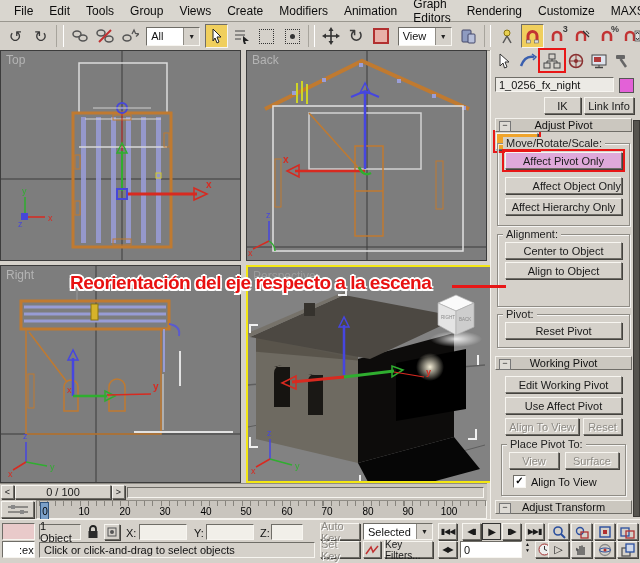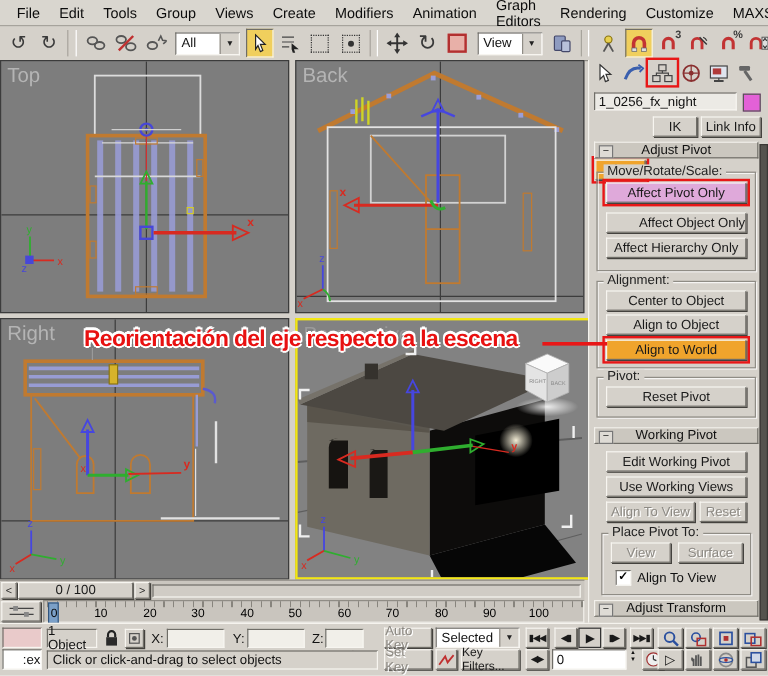--- a/index.html
+++ b/index.html
@@ -31,21 +31,21 @@
   .tbtn.yell{background:#f0cf5d;border:1px solid;border-color:#6f6d67 #f7f5f0 #f7f5f0 #6f6d67;}
   .tsep{width:6px;height:22px;border-left:1px solid #a7a49c;border-right:1px solid #fff;margin:0 2px;}
   .combo{height:19px;background:#fff;border:1px solid;border-color:#6f6d67 #f7f5f0 #f7f5f0 #6f6d67;
          display:flex;align-items:center;font-size:11px;box-sizing:border-box;}
   .combo .cval{padding:0 4px;flex:1;text-align:left;}
   .combo .cbtn{width:15px;height:100%;background:#d5d1ca;border-left:1px solid #8f8c85;
                display:flex;align-items:center;justify-content:center;font-size:7px;color:#222;}
   
   #vparea{left:0;top:50px;width:487px;height:433px;background:#d5d1ca;}
   .vp{position:absolute;background:#7d7d7d;border:1px solid #3c3c3c;box-sizing:border-box;overflow:hidden;}
-  .vplabel{position:absolute;left:5px;top:2px;color:#b4b4b4;font-size:17px;z-index:3;}
+  .vplabel{position:absolute;left:5px;top:2px;color:#b4b4b4;font-size:12px;z-index:3;}
   #vp-persp{border:2px solid #f3e713;}
   .annot{position:absolute;left:70px;top:222px;z-index:8;font-size:19px;font-weight:bold;color:#e81111;
          white-space:nowrap;letter-spacing:-0.5px;
          text-shadow:-1.5px -1.5px 0 #fff,1.5px -1.5px 0 #fff,-1.5px 1.5px 0 #fff,1.5px 1.5px 0 #fff,0 2px 0 #fff,0 -2px 0 #fff;}
   #redline{left:452px;top:285px;width:54px;height:3px;background:#e81717;z-index:9;}
   
   #panel{left:490px;top:50px;width:150px;height:469px;background:#d5d1ca;border-left:1px solid #f5f3ee;}
   .tab{position:absolute;top:1px;width:22px;height:19px;display:flex;align-items:center;justify-content:center;}
   #pscroll{position:absolute;right:1px;top:70px;width:5px;height:395px;background:#55534e;border:1px solid #3a3835;}
   .pbtn{position:absolute;height:17px;font-size:11px;}
@@ -484,40 +484,37 @@
 
     <div class="grp" style="position:absolute;left:6px;top:184px;width:133px;height:73px;">
       <span class="grplbl">Alignment:</span>
     </div>
     <div class="b3d pbtn" style="left:14px;top:192px;width:117px;">
         <span>Center to Object</span>
       </div>
     <div class="b3d pbtn" style="left:14px;top:212px;width:117px;">
         <span>Align to Object</span>
       </div>
-    <div class="b3d pbtn redbox" style="left:14px;top:233px;width:117px;background:#f0a42c;">
-        <span>Align to World</span>
-      </div>
 
     <div class="grp" style="position:absolute;left:6px;top:264px;width:133px;height:34px;">
       <span class="grplbl">Pivot:</span>
     </div>
     <div class="b3d pbtn" style="left:14px;top:272px;width:117px;">
         <span>Reset Pivot</span>
       </div>
 
     <div class="roll" style="position:absolute;left:4px;top:306px;width:137px;height:14px;">
       <span class="rollminus">−</span>
       <span>Working Pivot</span>
     </div>
     <div class="b3d pbtn" style="left:14px;top:326px;width:117px;">
         <span>Edit Working Pivot</span>
       </div>
     <div class="b3d pbtn" style="left:14px;top:347px;width:117px;">
-        <span>Use Working Views</span>
+        <span>Use Affect Pivot</span>
       </div>
     <div class="b3d pbtn dis" style="left:14px;top:368px;width:74px;">
         <span>Align To View</span>
       </div>
     <div class="b3d pbtn dis" style="left:92px;top:368px;width:39px;">
         <span>Reset</span>
       </div>
 
     <div class="grp" style="position:absolute;left:10px;top:394px;width:125px;height:52px;">
       <span class="grplbl">Place Pivot To:</span>

